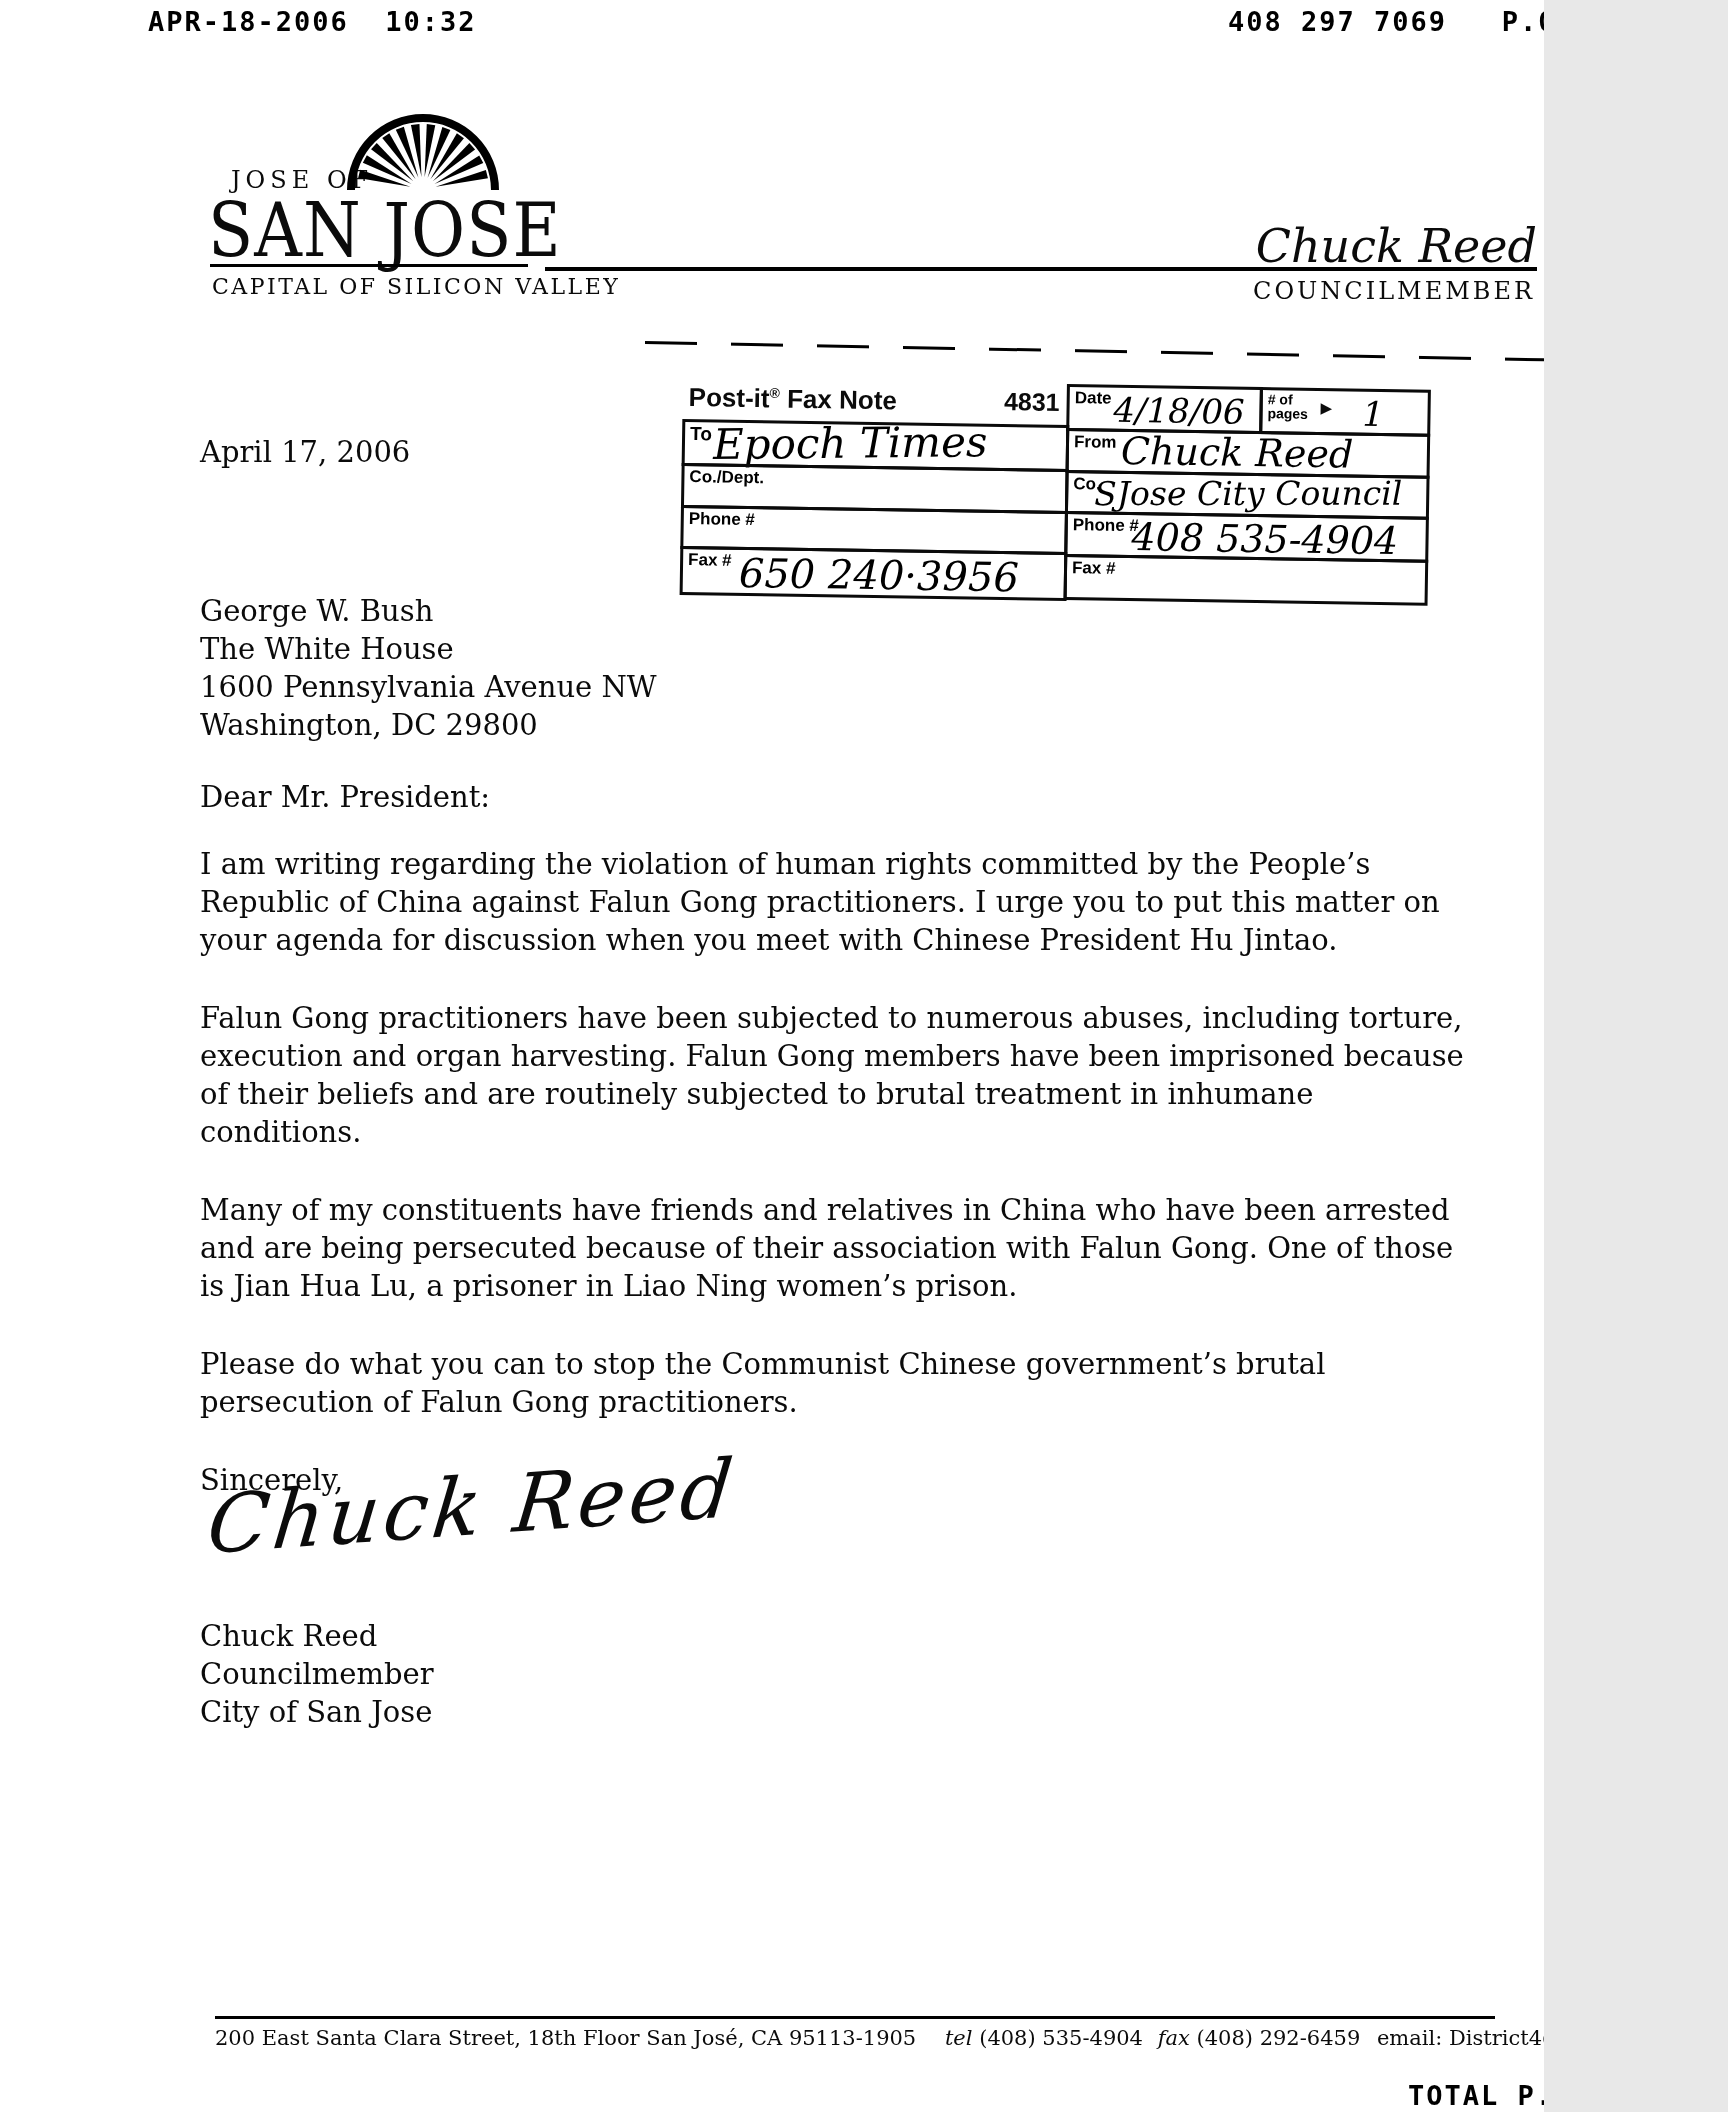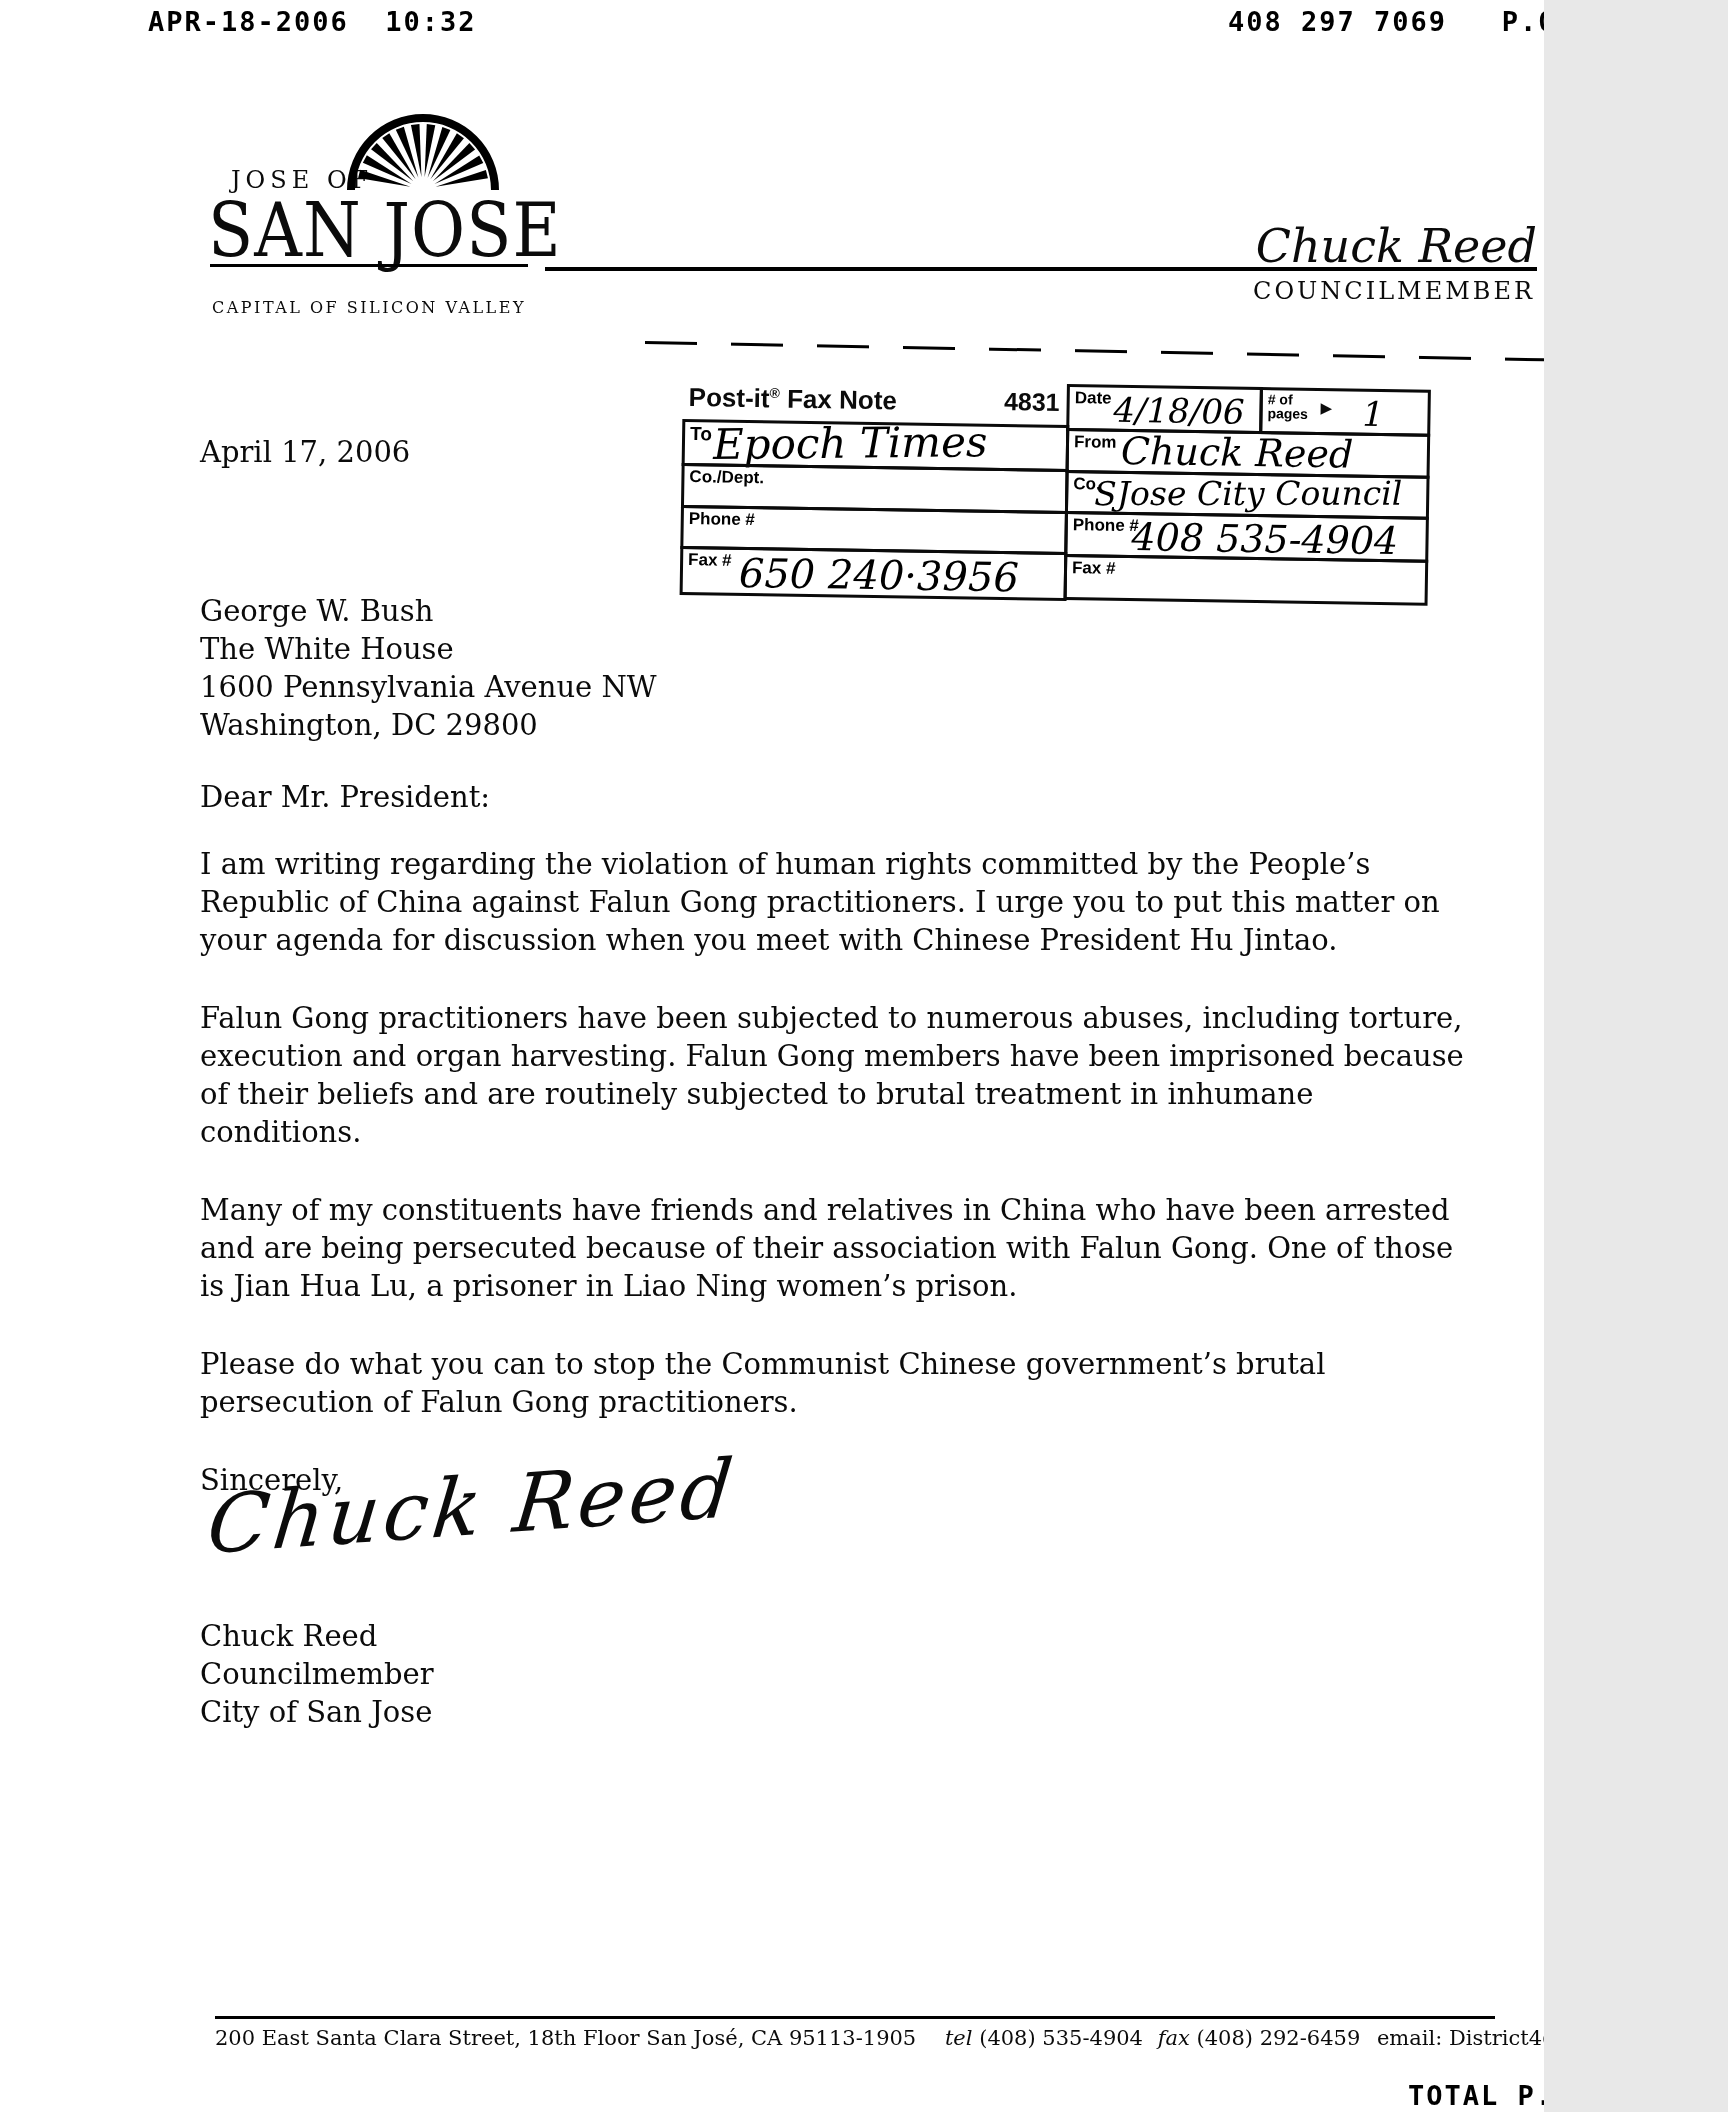--- a/index.html
+++ b/index.html
@@ -7,21 +7,21 @@
         font-family:"DejaVu Serif",serif;color:#0b0b0b;}
   .mono{font-family:"DejaVu Sans Mono",monospace;font-weight:bold;letter-spacing:2px;white-space:pre;}
   .abs{position:absolute;}
 
   
   .fax-line{font-size:27px;color:#000;}
 
   
   .cityof{font-size:24px;letter-spacing:5px;font-family:"DejaVu Serif",serif;}
   .cityname{font-size:66px;letter-spacing:1px;transform:scaleY(1.12);transform-origin:left top;white-space:nowrap;}
-  .tagline{font-size:16px;letter-spacing:2.5px;margin-top:24px;}
+  .tagline{font-size:22px;letter-spacing:2.5px;}
   .rule{background:#000;height:3px;}
   .official-name{font-style:italic;font-size:46px;text-align:right;white-space:nowrap;}
   .official-title{font-size:24px;letter-spacing:3px;text-align:right;}
 
   .dashline{height:3px;background:repeating-linear-gradient(90deg,#000 0 52px,transparent 52px 86px);
             transform:rotate(1.1deg);transform-origin:left top;}
 
   
   #postit{left:683px;top:378px;width:751px;height:228px;display:flex;
           transform:rotate(0.9deg);transform-origin:left top;background:#fff;z-index:5;

